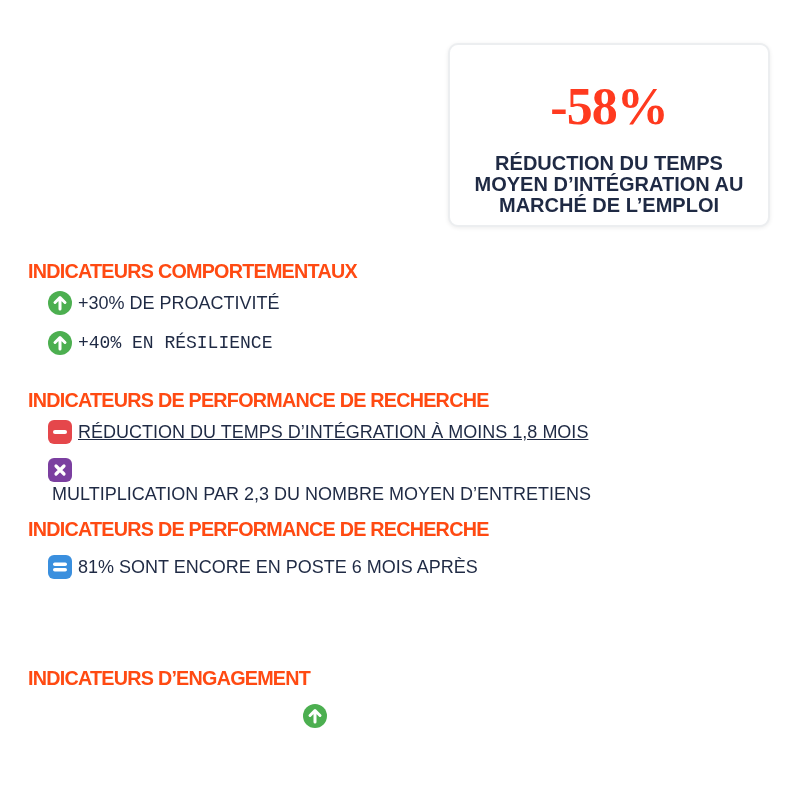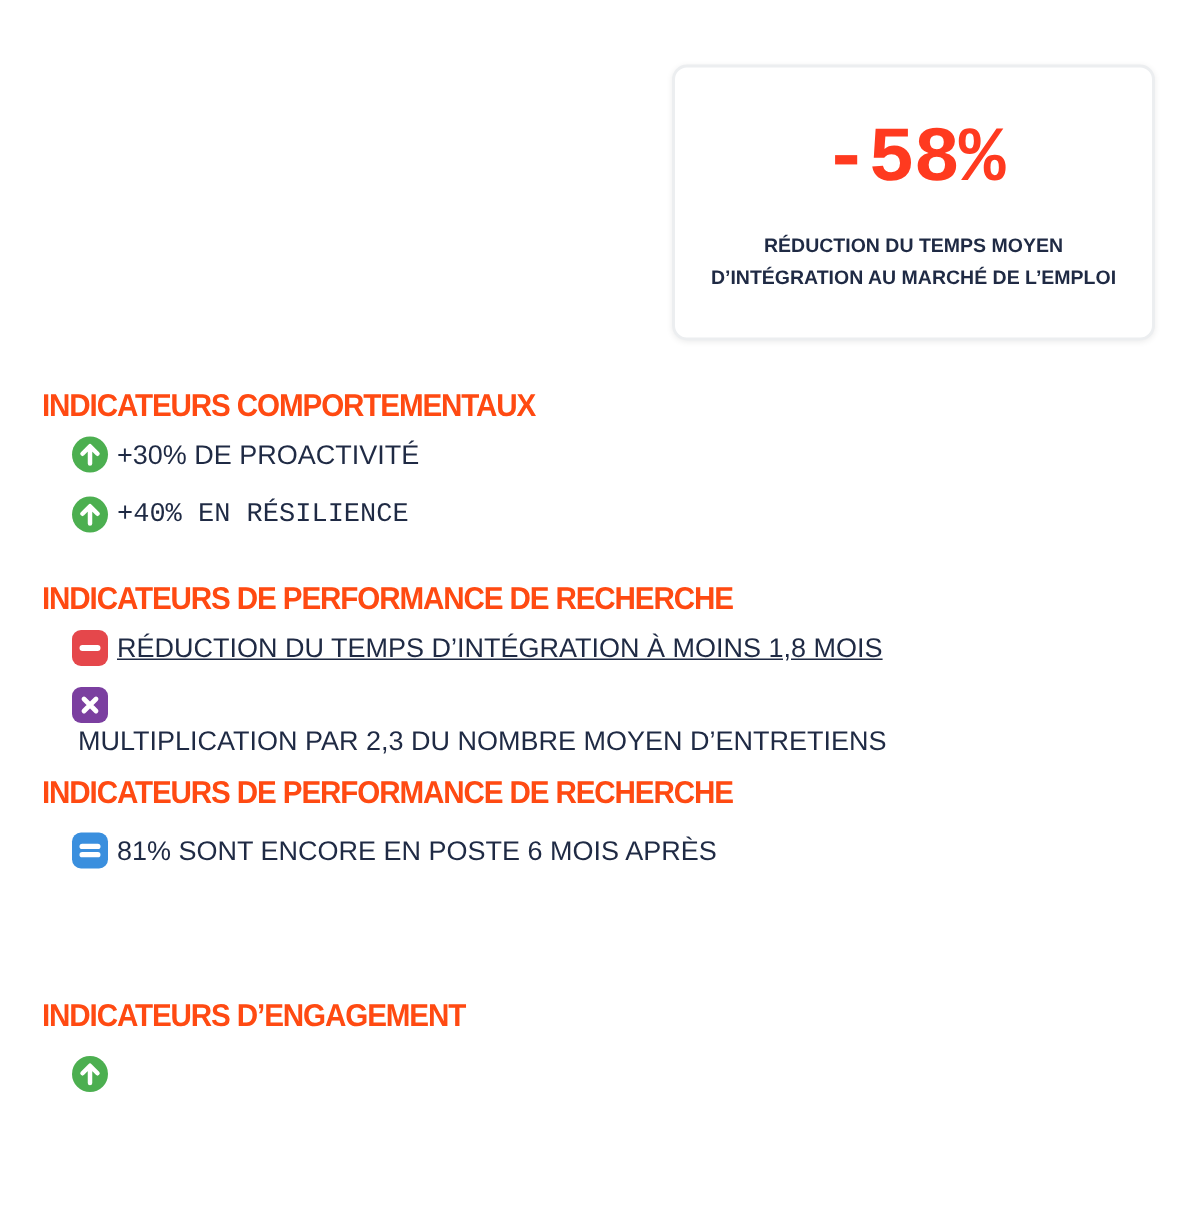--- a/index.html
+++ b/index.html
@@ -1,22 +1,22 @@
 <!DOCTYPE html>
 <html><head>
 <meta charset="utf-8">
 <style>
   html,body{margin:0;padding:0;}
   body{width:800px;height:804px;background:#ffffff;position:relative;overflow:hidden;font-family:"Liberation Sans",sans-serif;color:#1f2a44;}
   .stat-card{position:absolute;left:448px;top:43px;width:322px;height:184px;border:2px solid #eceef0;border-radius:10px;box-shadow:0 1px 4px rgba(0,0,0,0.08);background:#fff;text-align:center;box-sizing:border-box;}
-  .stat-value{font-family:Liberation Mono, monospace;font-weight:bold;color:#ff3a1f;font-size:52px;letter-spacing:-1px;margin-top:34px;line-height:56px;}
-  .stat-desc{font-weight:bold;color:#1f2a44;font-size:13px;line-height:21px;margin-top:18px;padding:0 14px;}
+  .stat-value{font-family:Liberation Serif, serif;font-weight:bold;color:#ff3a1f;font-size:52px;letter-spacing:-1px;margin-top:34px;line-height:56px;}
+  .stat-desc{font-weight:bold;color:#1f2a44;font-size:20px;line-height:21px;margin-top:18px;padding:0 14px;}
   .section{position:absolute;left:28px;}
   .section-title{font-family:"Liberation Sans",sans-serif;font-weight:bold;color:#ff4a12;font-size:21px;letter-spacing:-0.8px;line-height:26px;margin:0;transform:scaleX(0.94);transform-origin:left;white-space:nowrap;}
-  .item{display:flex;align-items:flex-start;margin-left:19px;margin-top:10px;}
+  .item{display:flex;align-items:flex-start;margin-left:19px;margin-top:10px;justify-content:flex-end;}
   .item-text{font-size:18px;line-height:22px;color:#1f2a44;margin-left:5px;width:630px;}
   .icon{width:26px;height:26px;flex:0 0 26px;display:flex;align-items:center;justify-content:center;margin-top:-2px;}
   .icon svg{display:block;}
 </style>
 </head>
 <body>
 
 <div class="stat-card">
   <div class="stat-value">-58%</div>
   <div class="stat-desc">RÉDUCTION DU TEMPS MOYEN D’INTÉGRATION AU MARCHÉ DE L’EMPLOI</div>

